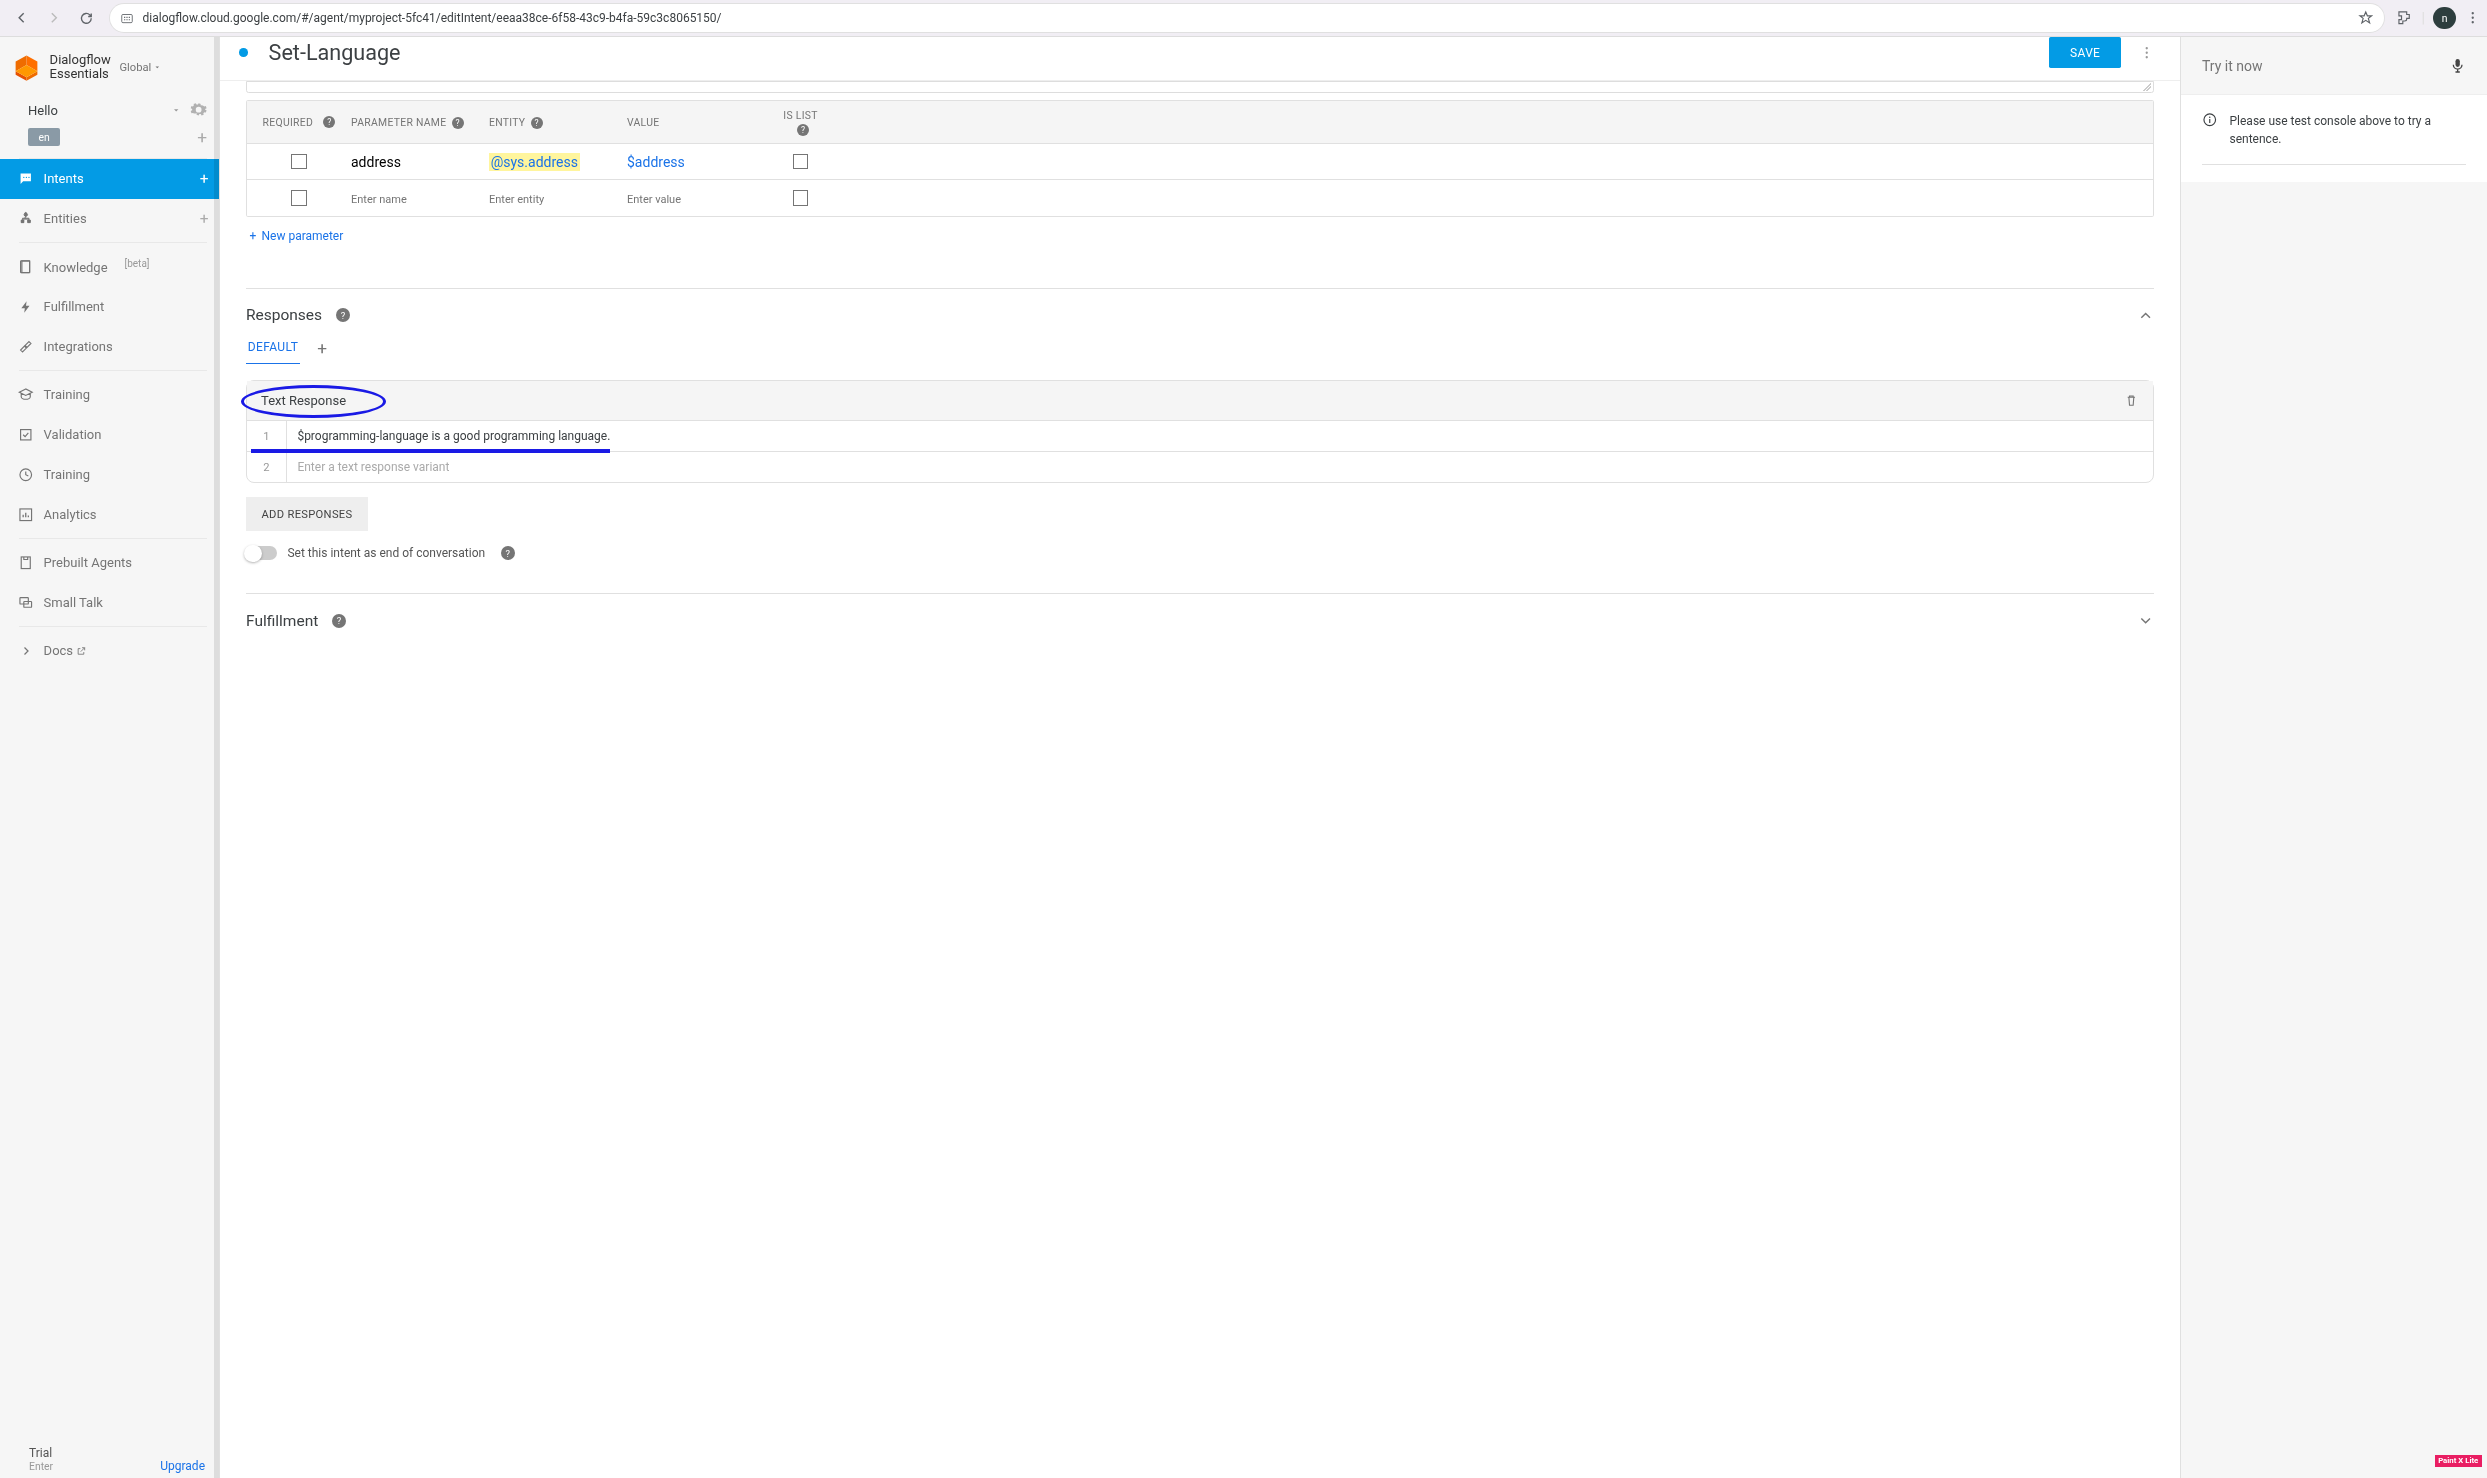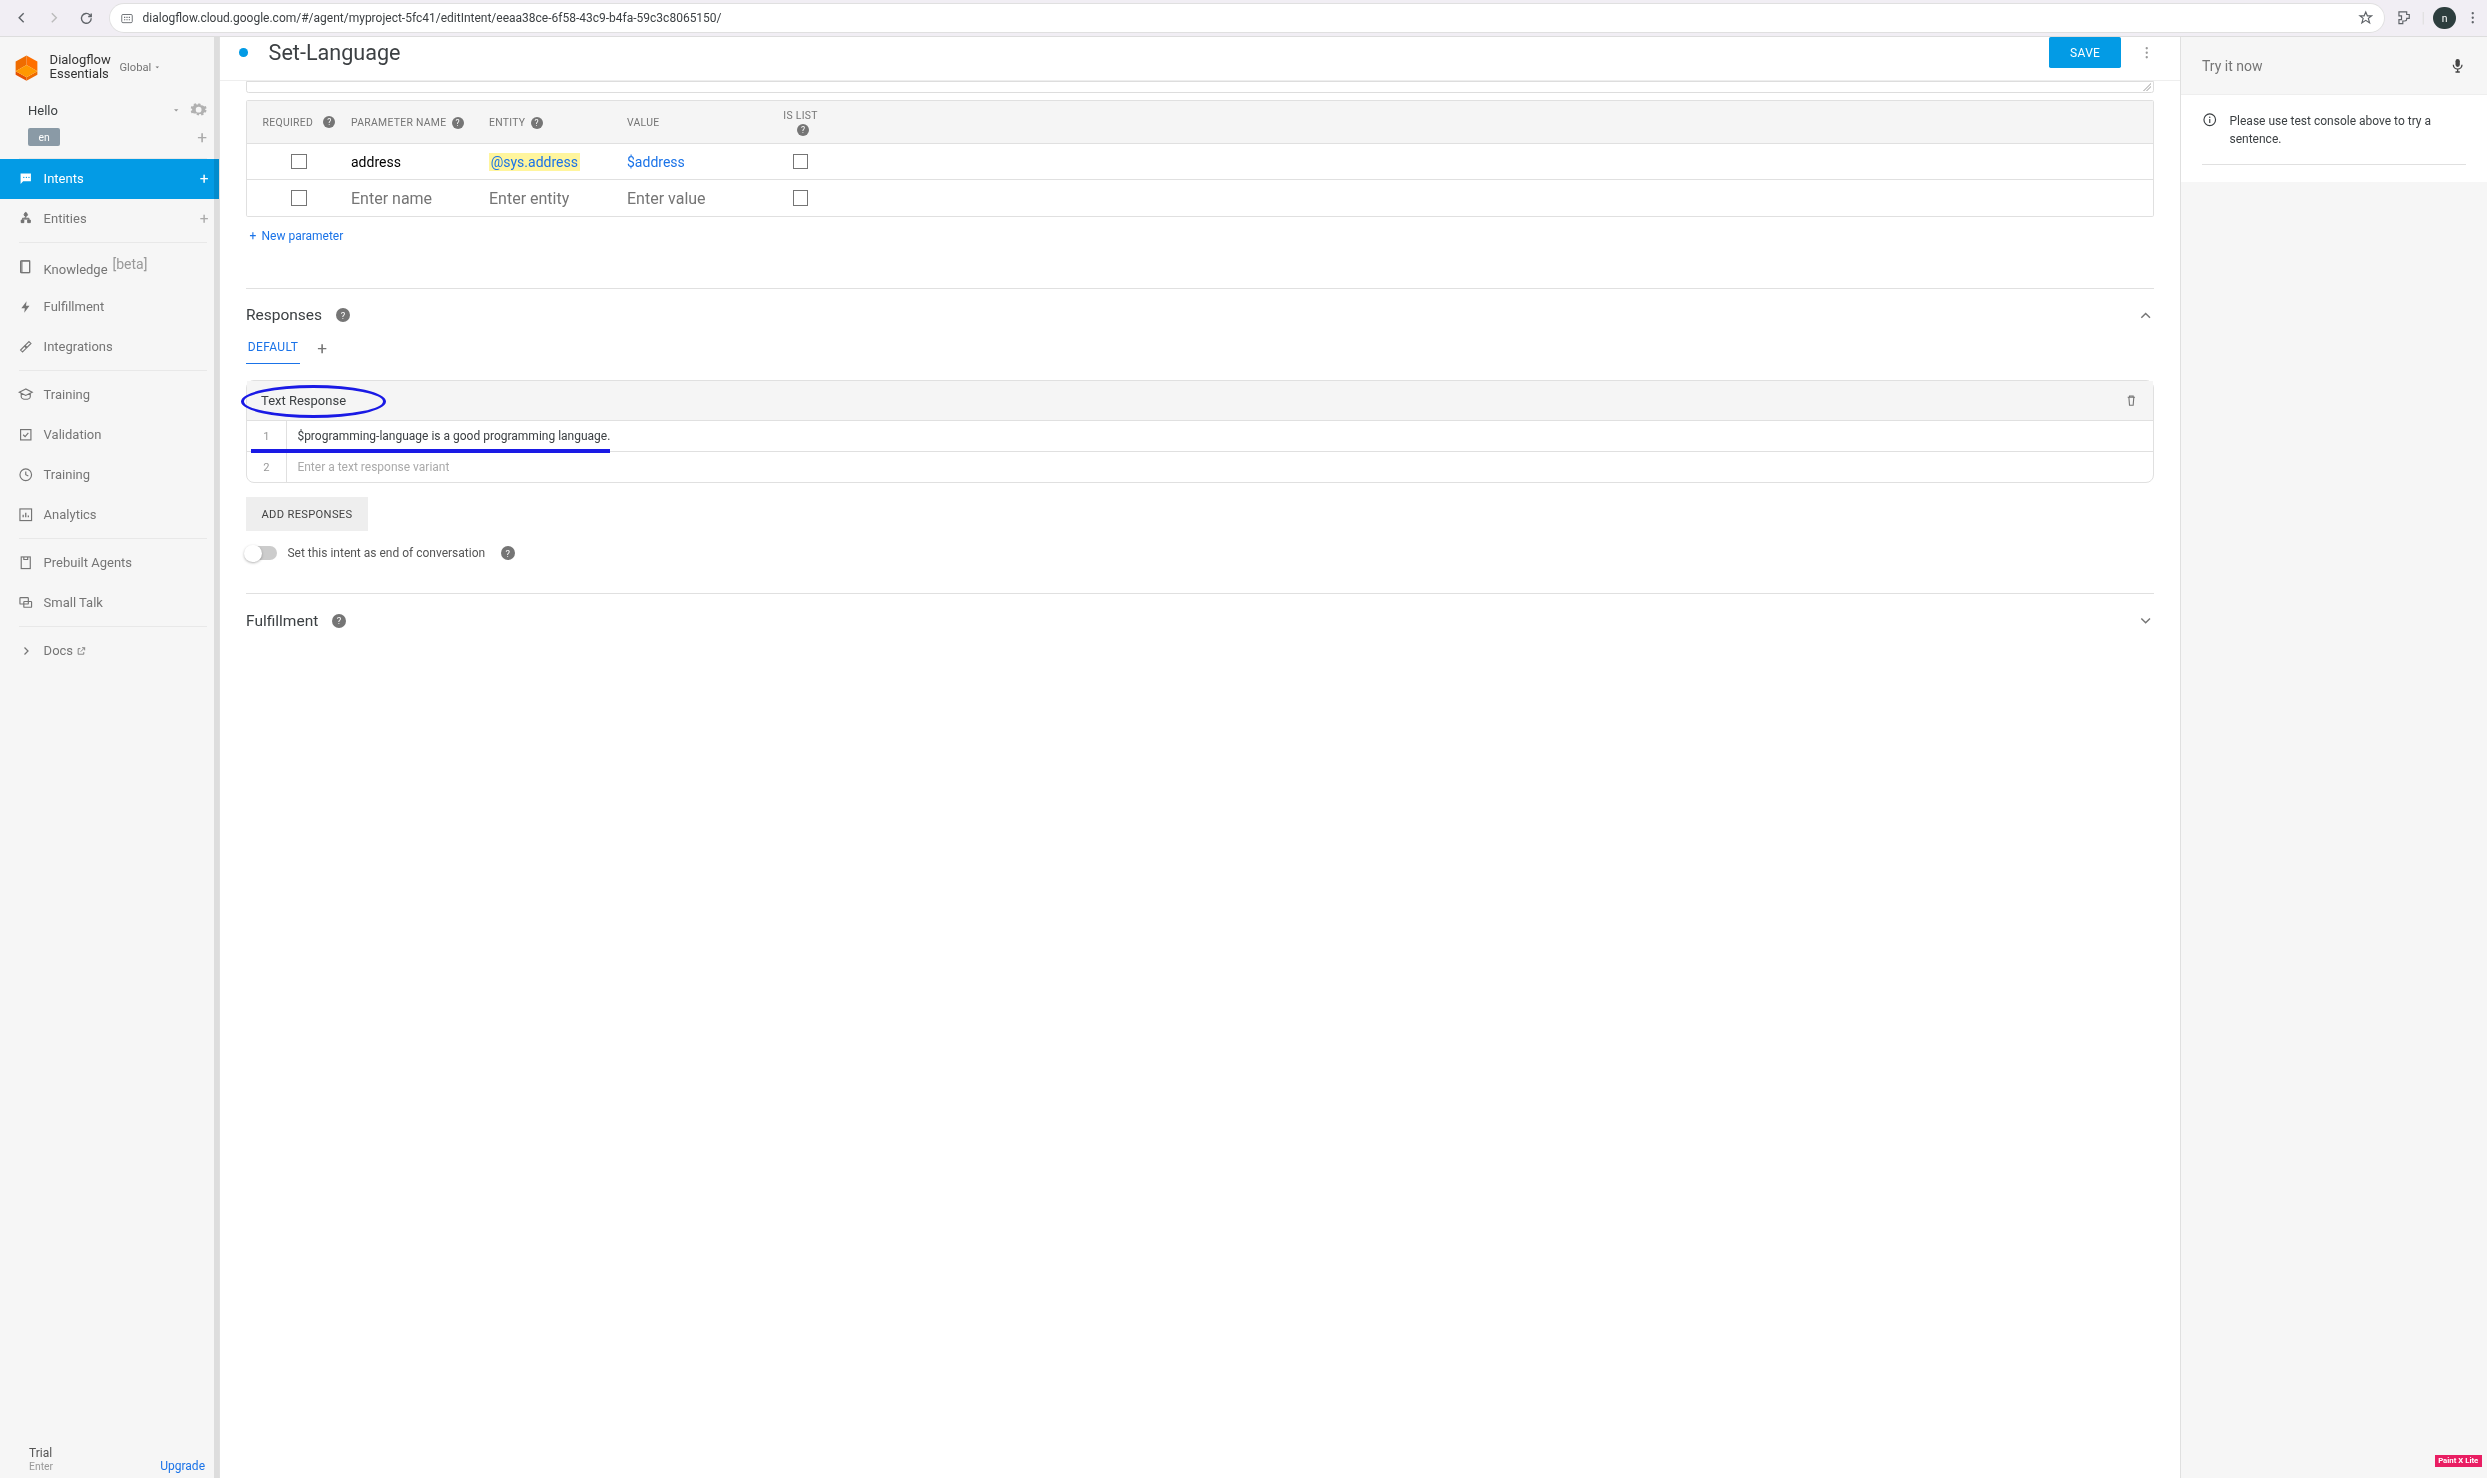--- a/index.html
+++ b/index.html
@@ -37,21 +37,21 @@
 .lang-pill { background: #8a9aa6; color: #fff; font-size: 10.4px; border-radius: 2px; padding: 2.6px 10.4px; }
 .plus-gray { color: #aaa; font-size: 17.3px; cursor: pointer; }
 
 .nav { list-style: none; padding: 0 0 7px; border-top: 0.9px solid #e8e8e8; margin: 0 12px 0 19px; }
 .nav-item { display: flex; align-items: center; height: 40px; padding: 0 10.4px 0 8.6px; color: #757575; font-size: 13px; cursor: pointer; margin: 0 -12px 0 -19px; }
 .nav-item.active { background: #039be5; color: #fff; }
 .nav-icon { width: 35px; display: flex; justify-content: center; color: inherit; }
 .nav-item .plus-small { margin-left: auto; font-size: 15.5px; color: #aaa; }
 .nav-item.active .plus-small { color: #fff; }
 .nav-sep { border-top: 0.9px solid #e8e8e8; margin: 3.5px 0; }
-.badge-beta { font-size: 14px; color: #999; vertical-align: super; margin-left: 5px; }
+.badge-beta { font-size: 10px; color: #999; vertical-align: super; margin-left: 17px; }
 
 .trial-row { margin-top: auto; padding: 8.6px 14px 5.2px 29px; display: flex; justify-content: space-between; align-items: flex-end; font-size: 12px; }
 .trial-label { color: #555; }
 .trial-sub { color: #999; font-size: 10.4px; }
 .upgrade { color: #1a73e8; cursor: pointer; }
 
 
 .main { flex: 1; background: #fff; border-right: 0.9px solid #e0e0e0; overflow-y: auto; position: relative; }
 .main-header { display: flex; align-items: center; padding: 0 26px 12px 19px; border-bottom: 0.9px solid #eee; }
 .dirty-dot { width: 8.6px; height: 8.6px; border-radius: 50%; background: #039be5; margin-right: 21px; }
@@ -73,21 +73,21 @@
 .col-req { width: 104px; display: flex; justify-content: center; align-items: center; gap: 5.2px;}
 .col-name { width: 138px; }
 .col-entity { width: 138px; }
 .col-value { width: 138px; }
 .col-list { width: 71px; display: flex; justify-content: center; flex-direction: column; align-items: center; gap: 1.7px;}
 .checkbox { width: 15.5px; height: 15.5px; border: 1.7px solid #757575; cursor: pointer; }
 .help-circ { width: 12px; height: 12px; border-radius: 50%; background: #757575; color: #fff; font-size: 8.6px; display: inline-flex; align-items: center; justify-content: center; margin-left: 5.2px; flex-shrink: 0; }
 .entity-hl { background: #fff59d; color: #1a73e8; padding: 0.9px 1.7px; }
 .value-link { color: #1a73e8; }
 .placeholder { color: #aaa; }
-.ptable input { border: none; font-size: 16px; width: 100%; outline: none; font-family: inherit; background: transparent; }
+.ptable input { border: none; font-size: 11px; width: 100%; outline: none; font-family: inherit; background: transparent; }
 
 .new-param { color: #1a73e8; font-size: 12px; padding: 12px 3.5px; cursor: pointer; display: flex; align-items: center; gap: 5.2px; }
 
 .section-divider { border-top: 0.9px solid #e0e0e0; margin-top: 33px; }
 .section-head { display: flex; align-items: center; padding: 17.3px 0 8.6px; }
 .section-title { font-size: 15.5px; color: #3c4043; margin-right: 8.6px; }
 .chev { margin-left: auto; color: #757575; cursor: pointer; }
 
 .tabs { display: flex; align-items: center; gap: 17.3px; border-bottom: 0.9px solid transparent; margin-bottom: 15.5px; }
 .tab { color: #1a73e8; font-size: 12px; letter-spacing: 0.4px; padding: 7px 1.7px 8.6px; border-bottom: 1.7px solid #1a73e8; cursor: pointer; }

